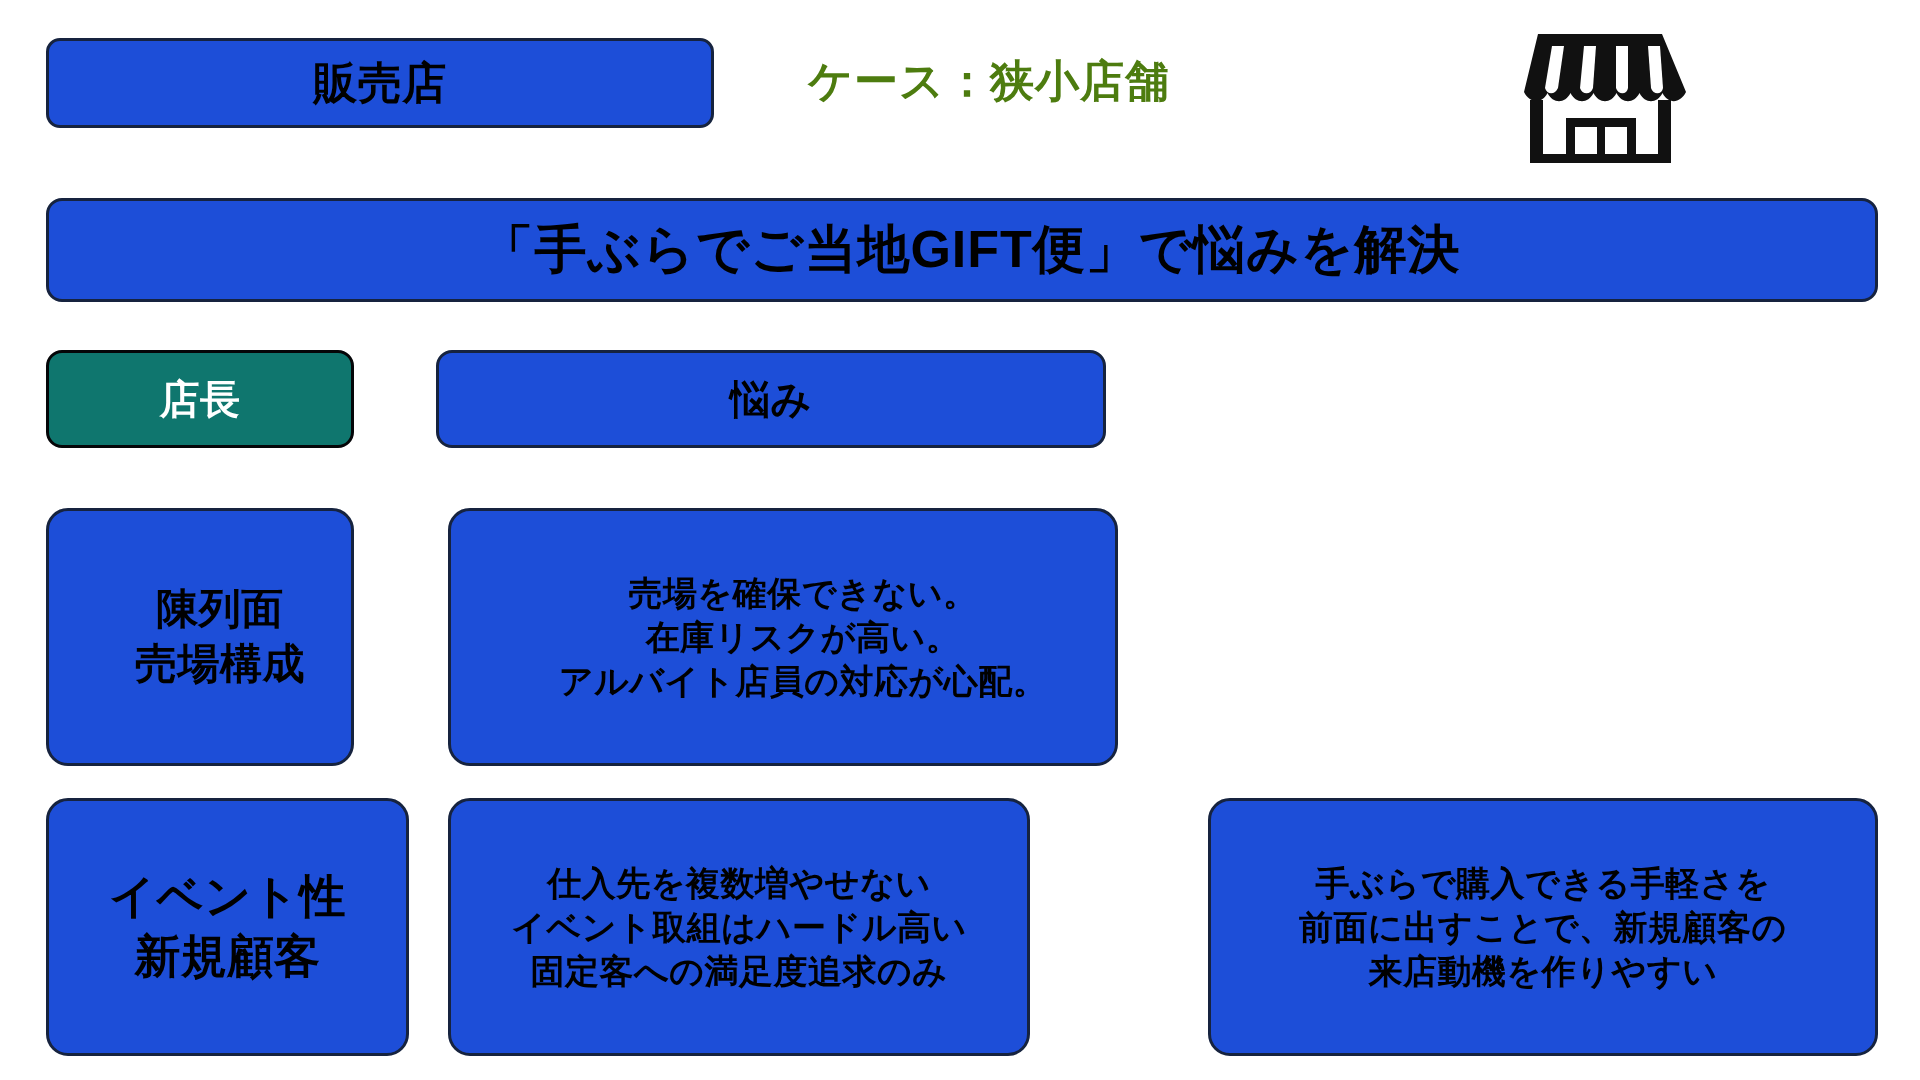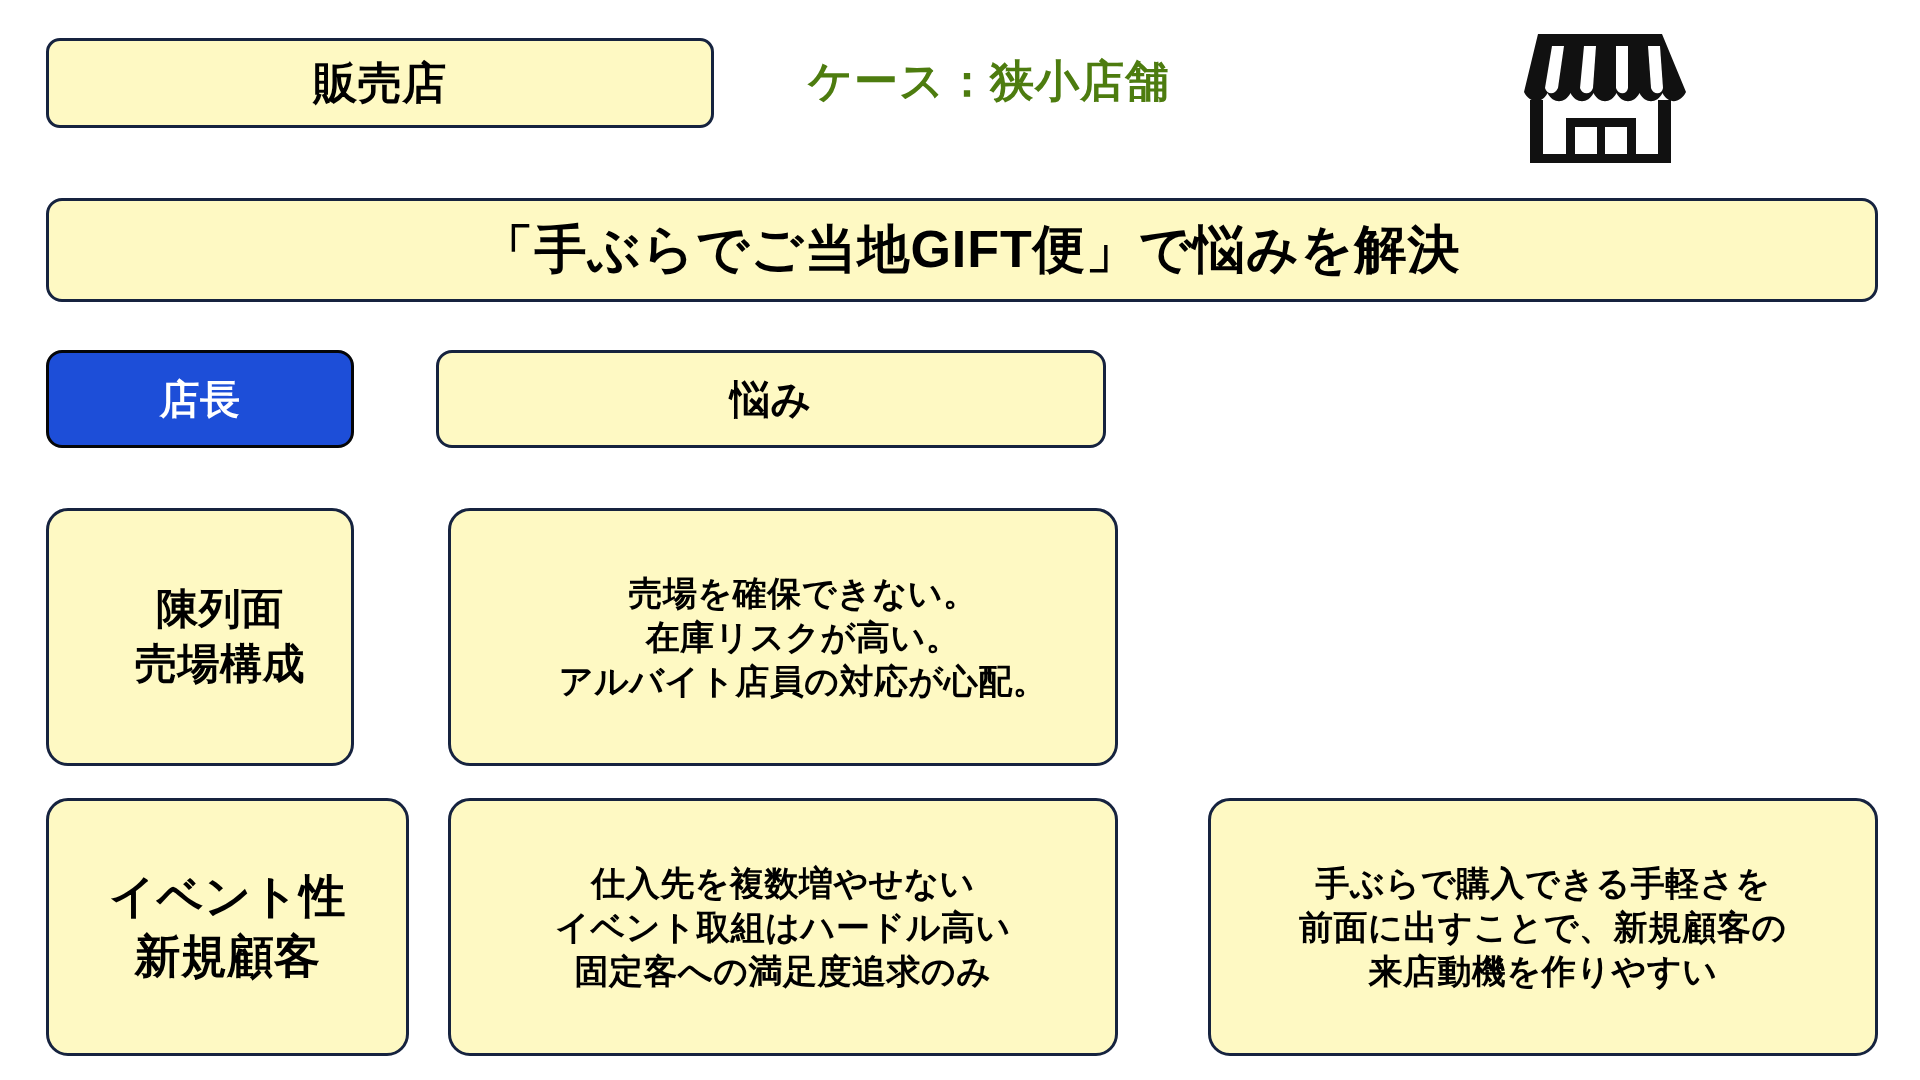--- a/index.html
+++ b/index.html
@@ -15,32 +15,32 @@
     width: 1920px;
     height: 1080px;
     background: #ffffff;
   }
 
   
   .box {
     position: absolute;
     border: 3px solid #16233f;
     border-radius: 18px;
-    background: #fef9c3;
+    background: #1d4ed8;
     display: flex;
     align-items: center;
     justify-content: center;
     text-align: center;
     color: #000000;
     font-weight: bold;
     line-height: 1.30;
     letter-spacing: 0.5px;
   }
   .box.filled {
-    background: #1d4ed8;
+    background: #0f766e;
     color: #ffffff;
     border-color: #050608;
   }
 
   
   #tag-hanbaiten {
     left: 46px;  top: 38px;
     width: 668px; height: 90px;
     border-radius: 14px;
     font-size: 44px;
@@ -79,21 +79,21 @@
 
   
   .r1 { top: 508px; height: 258px; border-radius: 22px; padding-left: 40px; }
   #r1-label { left: 46px;   width: 308px; font-size: 42px; }
   #r1-nayami{ left: 448px;  width: 670px; font-size: 34px; }
   #r1-kaiketsu{left: 1208px; width: 670px; font-size: 34px; }
 
   
   .r2 { top: 798px; height: 258px; border-radius: 22px; }
   #r2-label { left: 46px;   width: 363px; font-size: 46px; }
-  #r2-nayami{ left: 448px;  width: 670px; font-size: 34px; }
+  #r2-nayami{ left: 448px;  width: 582px; font-size: 34px; }
   #r2-kaiketsu{left: 1208px; width: 670px; font-size: 34px; }
 
   .multiline { white-space: pre-line; }
 </style>
 </head>
 <body>
 
 <div id="slide">
 
   <div class="box" id="tag-hanbaiten">販売店</div>

